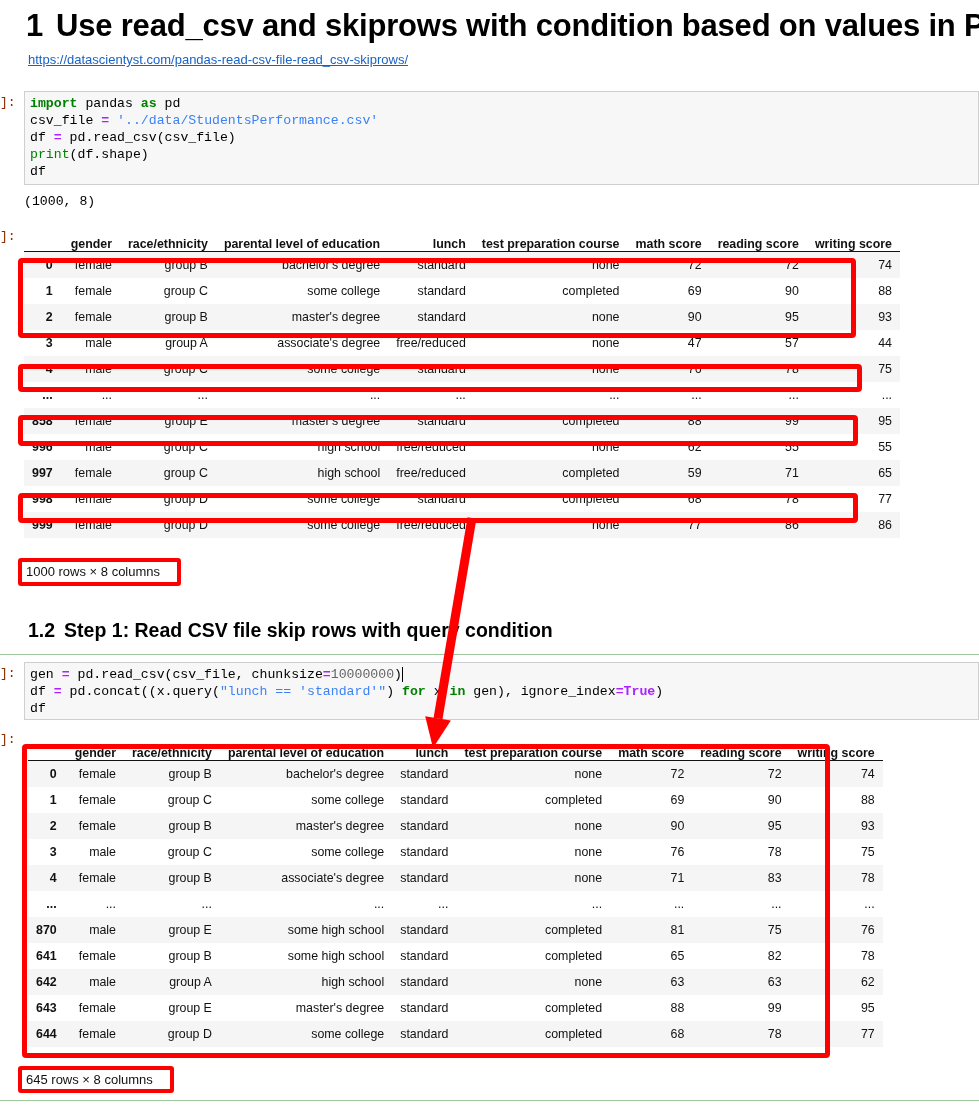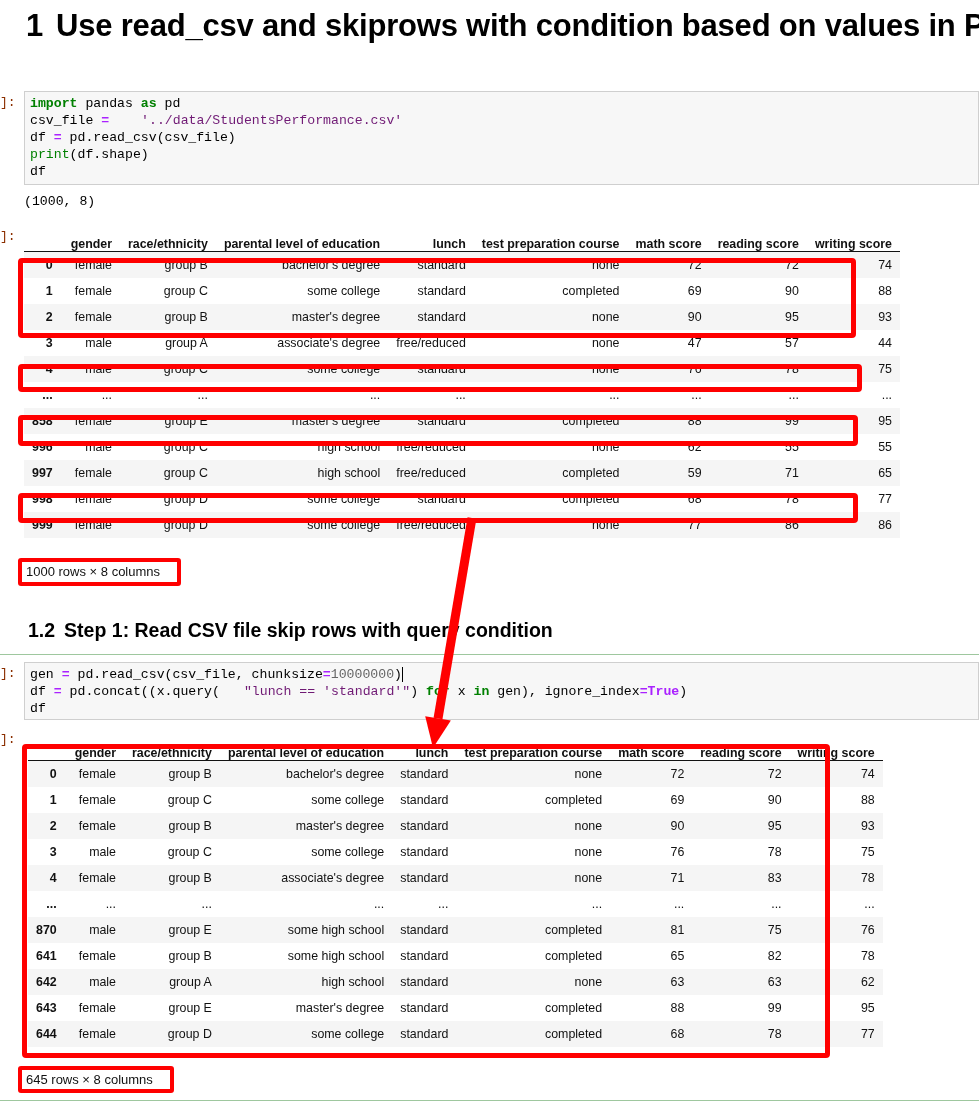--- a/index.html
+++ b/index.html
@@ -72,21 +72,21 @@
   .code {
     position: absolute;
     font-family: "Liberation Mono", monospace;
     font-size: 13.2px;
     line-height: 17px;
     color: #000000;
     white-space: pre;
   }
   .k  { color: #008000; font-weight: bold; }  
   .kb { color: #aa22ff; font-weight: bold; }  
-  .s  { color: #701a75; margin-left: 24px; }                     
+  .s  { color: #3b82f6; }                     
   .nb { color: #008000; }                     
   .op { color: #aa22ff; font-weight: bold; }  
   .nn { color: #666666; }                     
 
   .stdout {
     position: absolute;
     font-family: "Liberation Mono", monospace;
     font-size: 13.2px;
     color: #000000;
     white-space: pre;
@@ -154,20 +154,21 @@
 </style>
 </head>
 <body>
 
 <div id="page">
 
   <div class="h1" style="left:26px; top:8px;">
     <span class="num">1</span><span>Use read_csv and skiprows with condition based on values in Pandas</span>
   </div>
 
+  <a class="nb-link" style="left:28px; top:52px;" href="#">https://datascientyst.com/pandas-read-csv-file-read_csv-skiprows/</a>
 
   <div class="prompt" style="left:0px; top:95px;">]:</div>
   <div class="code-cell" style="left:24px; top:91px; width:955px; height:94px;">
     <div class="bar"></div>
   </div>
   <div class="code" style="left:30px; top:95px;"><span><span class="k">import</span><span> pandas </span><span class="k">as</span><span> pd</span>
 <span>csv_file </span><span class="op">=</span><span> </span><span class="s">'../data/StudentsPerformance.csv'</span>
 <span>df </span><span class="op">=</span><span> pd.read_csv(csv_file)</span>
 <span class="nb">print</span><span>(df.shape)</span>
 <span>df</span></span></div>

